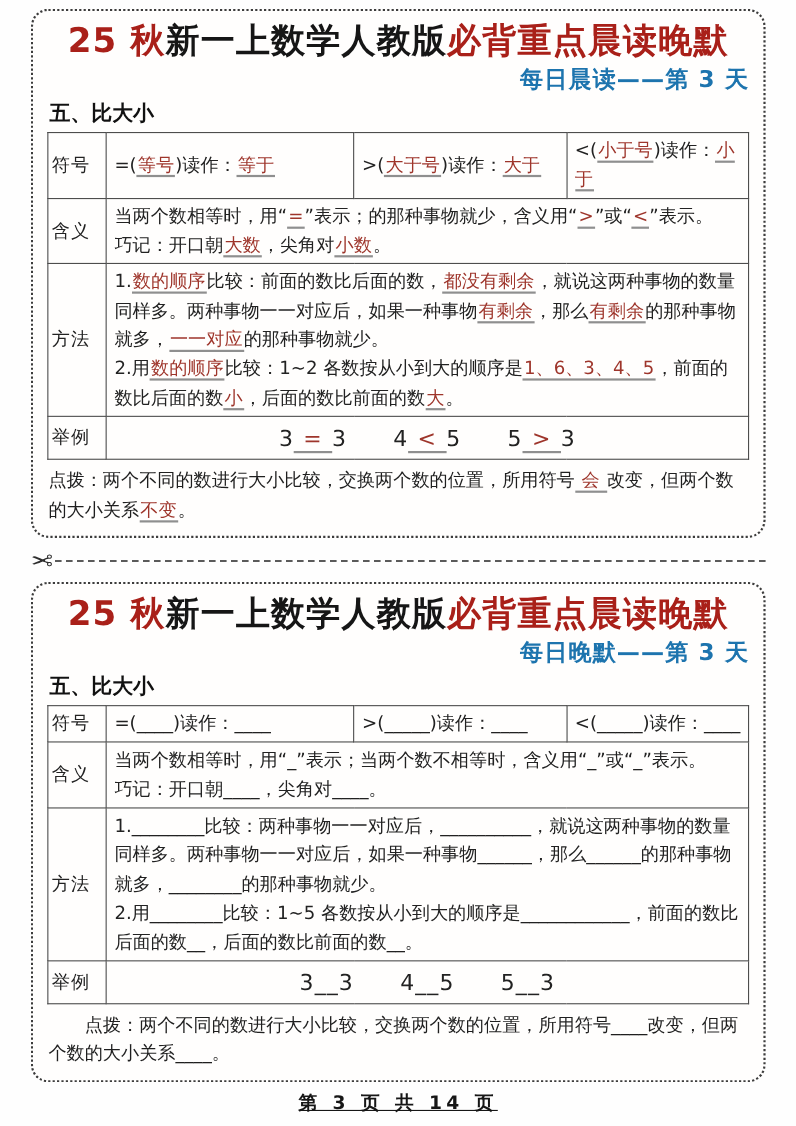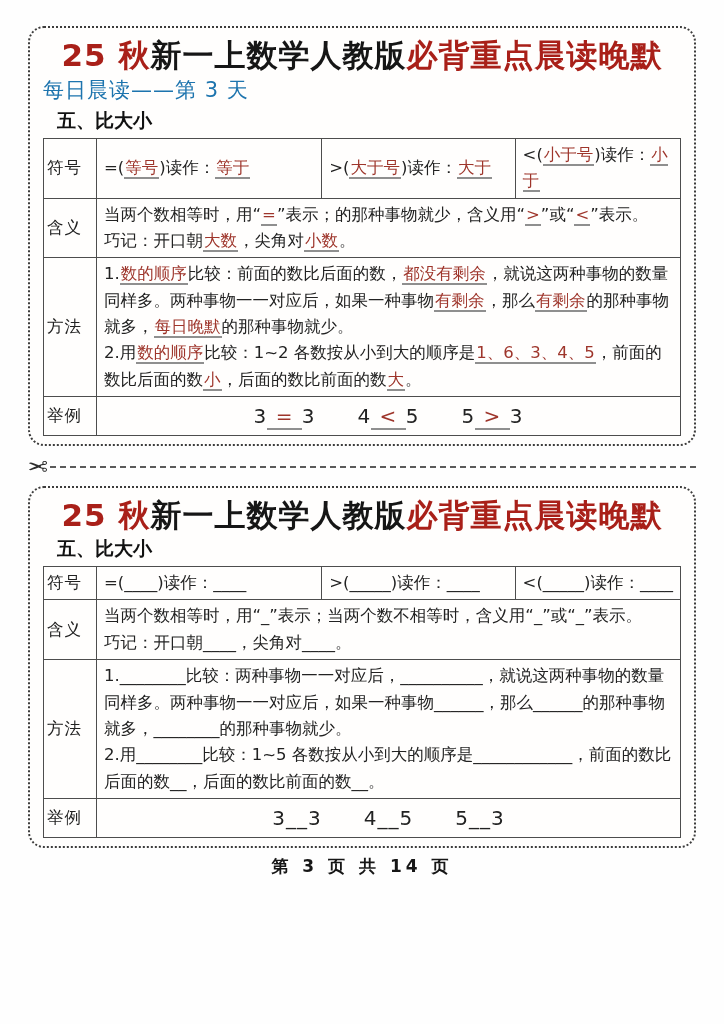--- a/index.html
+++ b/index.html
@@ -1,51 +1,51 @@
 <!DOCTYPE html>
 <html><head>
 <meta charset="utf-8">
 <style>
   html, body { margin: 0; padding: 0; background: #ffffff; }
   body { font-family: "DejaVu Sans", "Liberation Sans", sans-serif; }
   .page {
     width: 724px; height: 1024px; box-sizing: border-box;
-    background: #fefefe; padding: 26px 28px 0; overflow: hidden;
+    background: #fefefe; padding: 8px 28px 0; overflow: hidden;
     color: #1d1d1d; position: relative;
   }
   .sheet {
     border: 2px dotted #3c3c3c; border-radius: 16px;
     padding: 6px 13px 8px; background: #fffefd;
   }
   .title {
     margin: 2px 0 1px; text-align: center;
     font-size: 31px; font-weight: bold; letter-spacing: 1px;
     line-height: 1.25; white-space: nowrap;
   }
   .seg-r { color: #a92019; }
   .seg-k { color: #161616; }
   .subtitle {
-    text-align: left; color: #1d74ae; font-weight: normal;
+    text-align: right; color: #1d74ae; font-weight: bold;
     font-size: 21px; margin: 1px 0 4px; letter-spacing: 1px;
   }
-  .heading { font-size: 19px; font-weight: bold; margin: 1px 0 4px 14px; color: #111; }
+  .heading { font-size: 19px; font-weight: bold; margin: 1px 0 4px 2px; color: #111; }
   table.grid { width: 100%; border-collapse: collapse; font-size: 16.5px; color: #222; table-layout: fixed; }
   .grid td { border: 1.6px solid #4d4d4d; padding: 3px 7px; line-height: 1.6; vertical-align: middle; word-break: break-all; }
   .grid td.lbl { width: 46px; text-align: left; padding: 3px 3px; letter-spacing: 1px; }
   .grid td.c1 { width: 33%; }
   .grid td.c2 { width: 28%; }
   .grid td.c3 { }
   .mp { margin: 0; }
   .example { text-align: center; letter-spacing: 1px; font-size: 20px; }
   .seg-a { color: #9e352b; border-bottom: 2px solid #8f8f8f; padding: 0 1px; }
   .note { font-size: 16.5px; line-height: 1.6; margin: 6px 1px 2px; color: #1f1f1f; }
   .cutline { display: flex; align-items: center; margin: 8px 0 6px; height: 26px; }
   .scissors { font-size: 24px; color: #2e2e2e; transform: scaleX(-1); line-height: 1; margin-right: 2px; }
   .dash { flex: 1; border-top: 2.5px dashed #5a5a5a; height: 0; }
-  .pagenum { text-align: center; font-weight: bold; font-size: 17px; letter-spacing: 4px; margin-top: 7px; color: #161616; }
+  .pagenum { text-align: center; font-weight: bold; font-size: 17px; letter-spacing: 4px; margin-top: 7px; color: #161616; text-decoration: underline; }
 </style>
 </head>
 <body>
 
 <div class="page">
 
   <section class="sheet">
     <h1 class="title"><span class="seg-r">25 秋</span><span class="seg-k">新一上数学人教版</span><span class="seg-r">必背重点晨读晚默</span></h1>
     <div class="subtitle">每日晨读——第 3 天</div>
     <div class="heading">五、比大小</div>
@@ -57,39 +57,41 @@
           <td class="c2"><span>&gt;(</span><span class="seg-a">大于号</span><span>)读作：</span><span class="seg-a">大于</span></td>
           <td class="c3"><span>&lt;(</span><span class="seg-a">小于号</span><span>)读作：</span><span class="seg-a">小于</span></td>
         </tr>
         <tr>
           <td class="lbl">含义</td>
           <td colspan="3"><span>当两个数相等时，用“</span><span class="seg-a">=</span><span>”表示；的那种事物就少，含义用“</span><span class="seg-a">&gt;</span><span>”或“</span><span class="seg-a">&lt;</span><span>”表示。　巧记：开口朝</span><span class="seg-a">大数</span><span>，尖角对</span><span class="seg-a">小数</span><span>。</span></td>
         </tr>
         <tr>
           <td class="lbl">方法</td>
           <td colspan="3">
-            <p class="mp"><span>1.</span><span class="seg-a">数的顺序</span><span>比较：前面的数比后面的数，</span><span class="seg-a">都没有剩余</span><span>，就说这两种事物的数量同样多。两种事物一一对应后，如果一种事物</span><span class="seg-a">有剩余</span><span>，那么</span><span class="seg-a">有剩余</span><span>的那种事物就多，</span><span class="seg-a">每日晚默</span><span>的那种事物就少。</span></p>
+            <p class="mp"><span>1.</span><span class="seg-a">数的顺序</span><span>比较：前面的数比后面的数，</span><span class="seg-a">都没有剩余</span><span>，就说这两种事物的数量同样多。两种事物一一对应后，如果一种事物</span><span class="seg-a">有剩余</span><span>，那么</span><span class="seg-a">有剩余</span><span>的那种事物就多，</span><span class="seg-a">一一对应</span><span>的那种事物就少。</span></p>
             <p class="mp"><span>2.用</span><span class="seg-a">数的顺序</span><span>比较：1~2 各数按从小到大的顺序是</span><span class="seg-a">1、6、3、4、5</span><span>，前面的数比后面的数</span><span class="seg-a">小</span><span>，后面的数比前面的数</span><span class="seg-a">大</span><span>。</span></p>
           </td>
         </tr>
         <tr>
           <td class="lbl">举例</td>
           <td colspan="3" class="example"><span>3</span><span class="seg-a"> = </span><span>3</span><span>　　</span><span>4</span><span class="seg-a"> &lt; </span><span>5</span><span>　　</span><span>5</span><span class="seg-a"> &gt; </span><span>3</span></td>
         </tr>
       </tbody>
     </table>
+    <p class="note"><span>点拨：两个不同的数进行大小比较，交换两个数的位置，所用符号</span><span class="seg-a"> 会 </span><span>改变，但两个数的大小关系</span><span class="seg-a">不变</span><span>。</span></p>
   </section>
 
   <div class="cutline">
     <span class="scissors">✂</span>
     <span class="dash"></span>
   </div>
 
   <section class="sheet">
     <h1 class="title"><span class="seg-r">25 秋</span><span class="seg-k">新一上数学人教版</span><span class="seg-r">必背重点晨读晚默</span></h1>
+    <div class="subtitle">每日晚默——第 3 天</div>
     <div class="heading">五、比大小</div>
     <table class="grid">
       <tbody>
         <tr>
           <td class="lbl">符号</td>
           <td class="c1"><span>=(____)读作：____</span></td>
           <td class="c2"><span>&gt;(_____)读作：____</span></td>
           <td class="c3"><span>&lt;(_____)读作：____</span></td>
         </tr>
         <tr>
@@ -102,17 +104,18 @@
             <p class="mp"><span>1.________比较：两种事物一一对应后，__________，就说这两种事物的数量同样多。两种事物一一对应后，如果一种事物______，那么______的那种事物就多，________的那种事物就少。</span></p>
             <p class="mp"><span>2.用________比较：1~5 各数按从小到大的顺序是____________，前面的数比后面的数__，后面的数比前面的数__。</span></p>
           </td>
         </tr>
         <tr>
           <td class="lbl">举例</td>
           <td colspan="3" class="example"><span>3__3　　4__5　　5__3</span></td>
         </tr>
       </tbody>
     </table>
+    <p class="note"><span>　　点拨：两个不同的数进行大小比较，交换两个数的位置，所用符号____改变，但两个数的大小关系____。</span></p>
   </section>
 
   <div class="pagenum">第 3 页 共 14 页</div>
 
 </div>
 
 </body></html>

